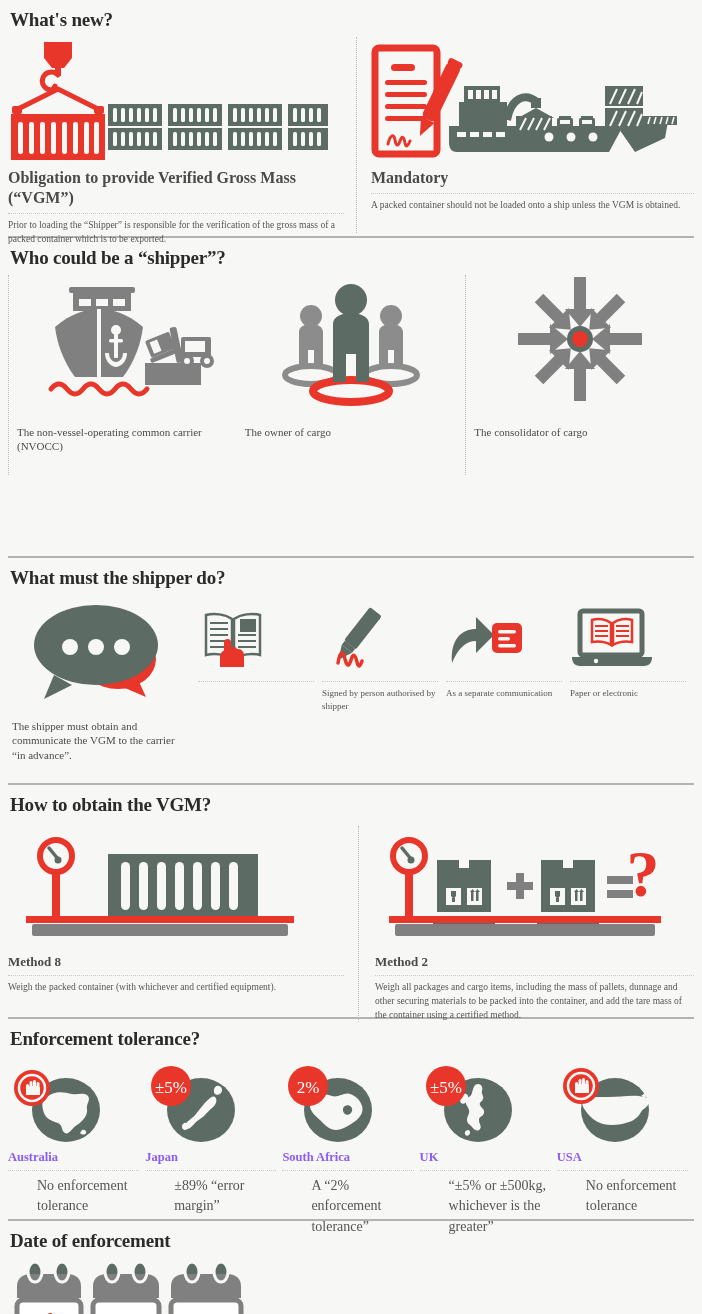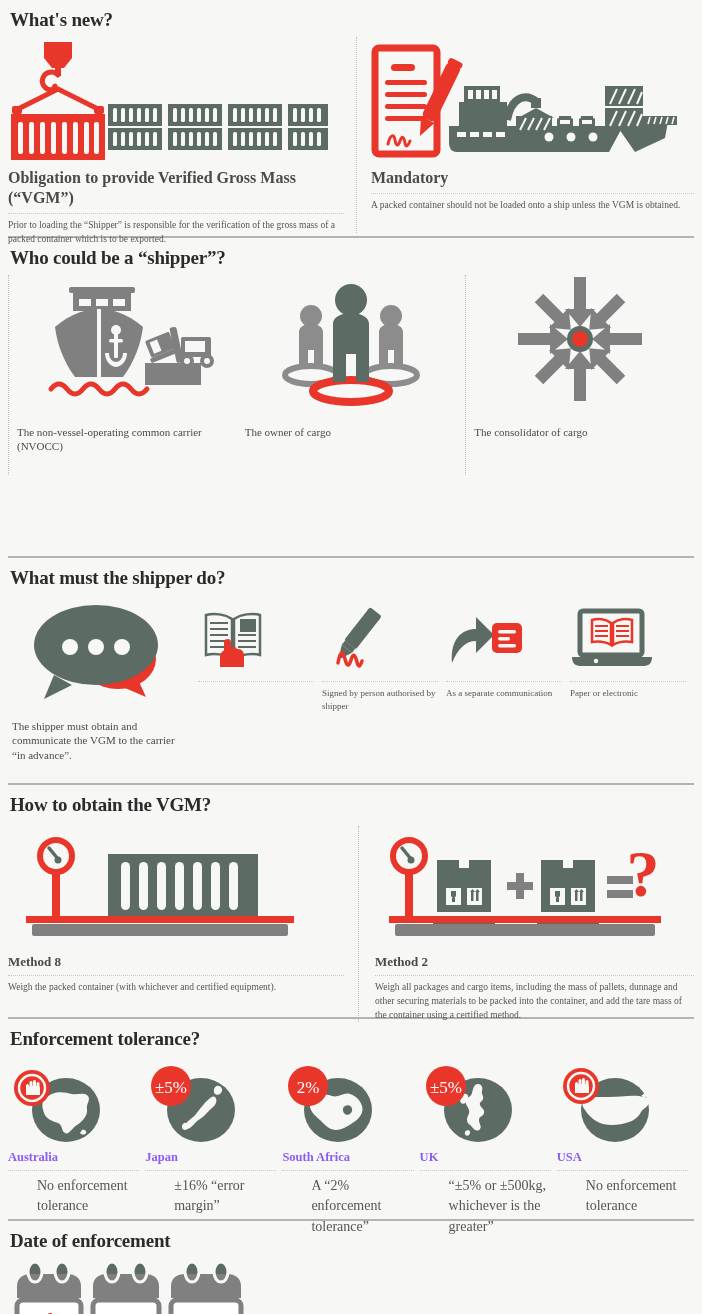--- a/index.html
+++ b/index.html
@@ -676,21 +676,21 @@
           <ellipse cx="56" cy="46" rx="34" ry="32" fill="#5C6B63"></ellipse>
           <path d="M74 22 c4 1 4 6 1 8 c-3 2 -7 0 -6 -4 c0 -3 3 -5 5 -4 z" fill="#F7F7F5"></path>
           <path d="M70 33 c3 3 1 8 -3 11 c-5 4 -8 9 -12 11 c-4 2 -7 7 -10 9 c-3 2 -6 0 -4 -4 c2 -4 7 -6 10 -10 c4 -5 8 -11 13 -15 c2 -2 4 -3 6 -2 z" fill="#F7F7F5"></path>
           <path d="M43 60 c2 2 0 6 -3 6 c-3 0 -4 -4 -2 -6 c2 -2 4 -1 5 0 z" fill="#F7F7F5"></path>
           <circle cx="26" cy="22" r="20" fill="#E8372A"></circle>
           <text x="26" y="29" font-family="Liberation Serif, serif" font-size="17" fill="#FFFFFF" text-anchor="middle">±5%</text>
         </svg>
       </div>
       <div class="cname">Japan</div>
       <div class="cap-rule"></div>
-      <div class="cap-body">±16% “error margin”</div>
+      <div class="cap-body">±89% “error margin”</div>
     </div>
 
     <div class="c">
       <div class="art">
         <svg width="110" height="80" viewBox="0 0 110 80">
           <ellipse cx="56" cy="46" rx="34" ry="32" fill="#5C6B63"></ellipse>
           <path d="M30 34 c6 -6 14 -4 20 -2 c6 2 12 -4 18 -2 c6 2 10 6 12 12 c2 6 -2 12 -8 16 c-6 4 -12 8 -18 8 c-6 0 -10 -4 -14 -8 c-5 -5 -12 -10 -12 -16 c0 -4 1 -6 2 -8 z" fill="#F7F7F5"></path>
           <path d="M63 42 c4 -2 8 1 7 5 c-1 4 -6 5 -8 2 c-2 -3 -1 -6 1 -7 z" fill="#5C6B63"></path>
           <circle cx="26" cy="22" r="20" fill="#E8372A"></circle>
           <text x="26" y="29" font-family="Liberation Serif, serif" font-size="17" fill="#FFFFFF" text-anchor="middle">2%</text>

